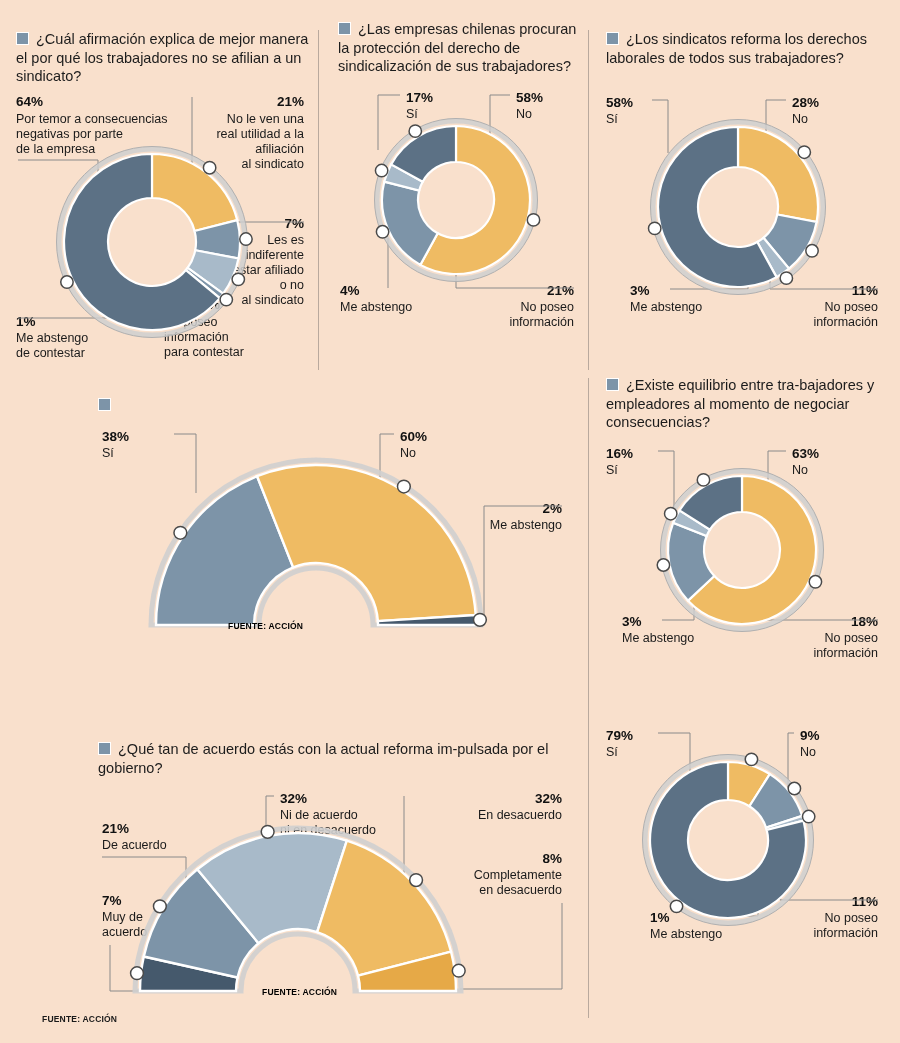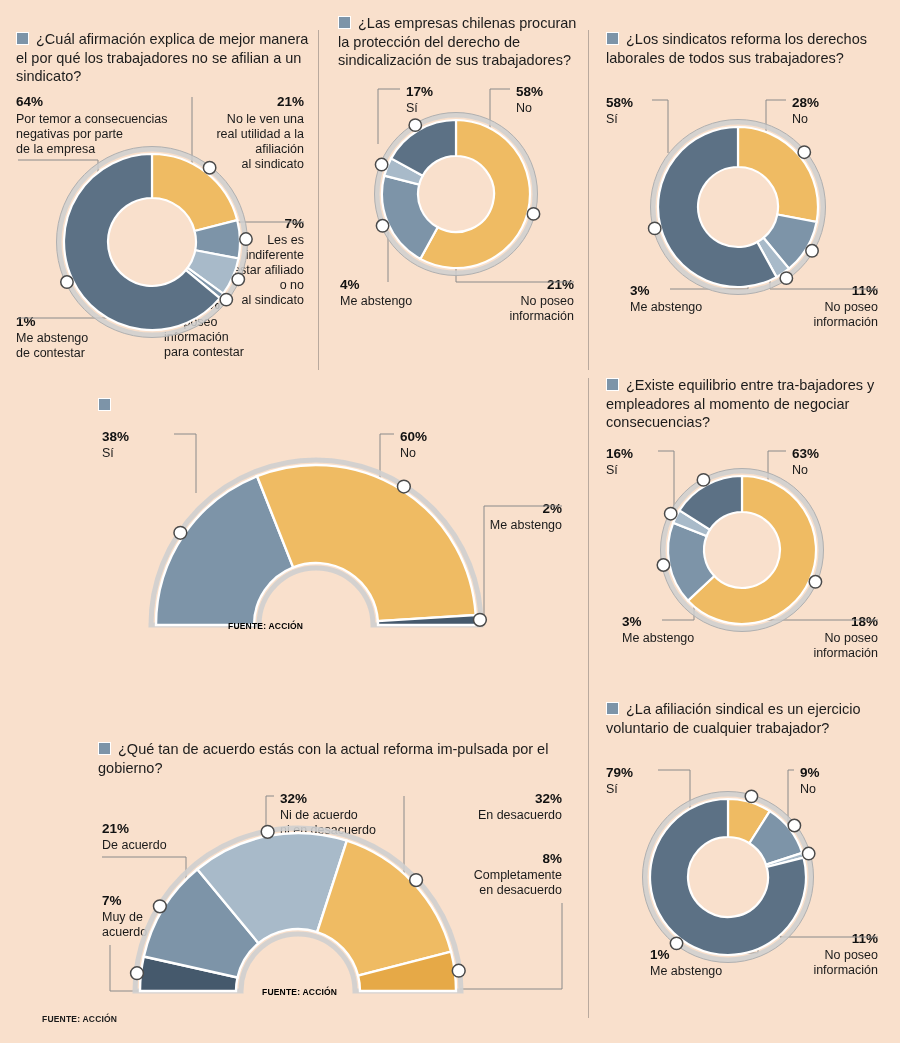--- a/index.html
+++ b/index.html
@@ -101,21 +101,21 @@
         <path d="M67.80516536426947,56.09331109788469 A88,88 0 1 1 -1.6165337748745062e-14,-88 L-8.082668874372531e-15,-44 A44,44 0 1 0 33.902582682134735,28.046655548942343 Z" fill="#5c7185" stroke="#ffffff" stroke-width="2.2"></path>
         <circle cx="57.61326304337979" cy="-74.2745711633149" r="6.2" fill="#ffffff" stroke="#4a4a4a" stroke-width="1.5"></circle>
         <circle cx="93.95361667437876" cy="-2.9526113533440776" r="6.2" fill="#ffffff" stroke="#4a4a4a" stroke-width="1.5"></circle>
         <circle cx="86.26893481429423" cy="37.33190171966938" r="6.2" fill="#ffffff" stroke="#4a4a4a" stroke-width="1.5"></circle>
         <circle cx="74.2745711633149" cy="57.61326304337978" r="6.2" fill="#ffffff" stroke="#4a4a4a" stroke-width="1.5"></circle>
         <circle cx="-85.05374293180584" cy="40.02325340711681" r="6.2" fill="#ffffff" stroke="#4a4a4a" stroke-width="1.5"></circle>
       </g>
   </svg>
 </div>
 
-<div class="panel" style="left:338px; top:14px; width:240px;">
+<div class="panel" style="left:338px; top:20px; width:240px;">
   <div class="q-title">
     <span class="sq"></span><span>¿Las empresas chilenas procuran la protección del derecho de sindicalización de sus trabajadores?</span>
   </div>
   <svg width="240" height="250" viewBox="0 0 240 250" style="margin-top:14px;">
     <g class="lbl">
       <text class="pct" x="68" y="12">17%</text>
       <text class="txt" x="68" y="28">Sí</text>
       <path class="leader" d="M62,5 L40,5 L40,60"></path>
       <text class="pct" x="178" y="12">58%</text>
       <text class="txt" x="178" y="28">No</text>
@@ -278,23 +278,20 @@
         <circle cx="-138.12770662536292" cy="-84.64476748398373" r="6.4" fill="#ffffff" stroke="#4a4a4a" stroke-width="1.5"></circle>
         <circle cx="-30.35577296288742" cy="-159.13053461804756" r="6.4" fill="#ffffff" stroke="#4a4a4a" stroke-width="1.5"></circle>
         <circle cx="118.09291764226867" cy="-110.89663116044755" r="6.4" fill="#ffffff" stroke="#4a4a4a" stroke-width="1.5"></circle>
         <circle cx="160.72258161294542" cy="-20.3039838374173" r="6.4" fill="#ffffff" stroke="#4a4a4a" stroke-width="1.5"></circle>
       </g>
     <text class="fuente" x="164" y="204" style="font-size:8.5px;font-weight:bold;">FUENTE: ACCIÓN</text>
   </svg>
 </div>
 
 <div class="panel" style="left:606px; top:700px; width:276px;">
-  <div class="q-title">
-    <span class="sq"></span><span>¿La afiliación sindical es un ejercicio voluntario de cualquier trabajador?</span>
-  </div>
   <svg width="276" height="240" viewBox="0 0 276 240" style="margin-top:28px;">
     <g class="lbl">
       <text class="pct" x="0" y="12">79%</text>
       <text class="txt" x="0" y="28">Sí</text>
       <path class="leader" d="M52,5 L84,5 L84,62"></path>
       <text class="pct" x="194" y="12">9%</text>
       <text class="txt" x="194" y="28">No</text>
       <path class="leader" d="M188,5 L182,5 L182,116"></path>
       <text class="pct" x="44" y="194">1%</text>
       <text class="txt" x="44" y="210">Me abstengo</text>

